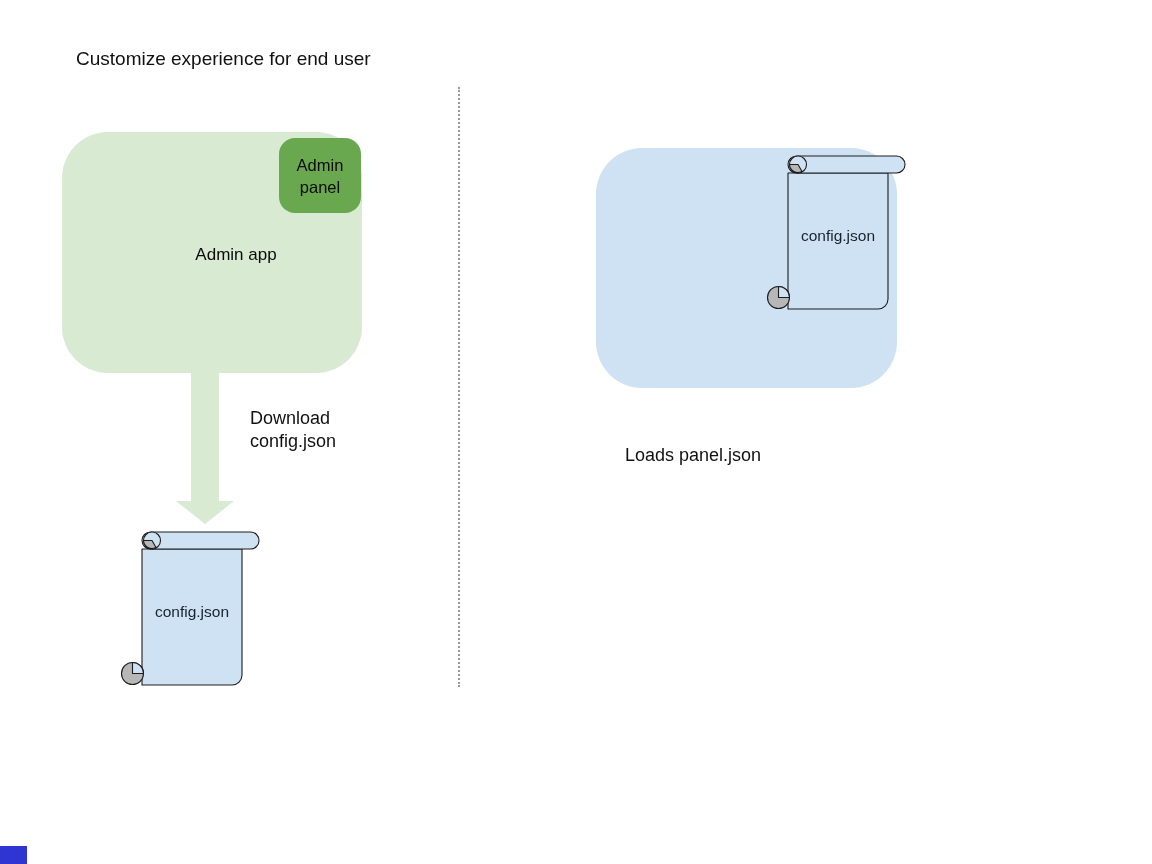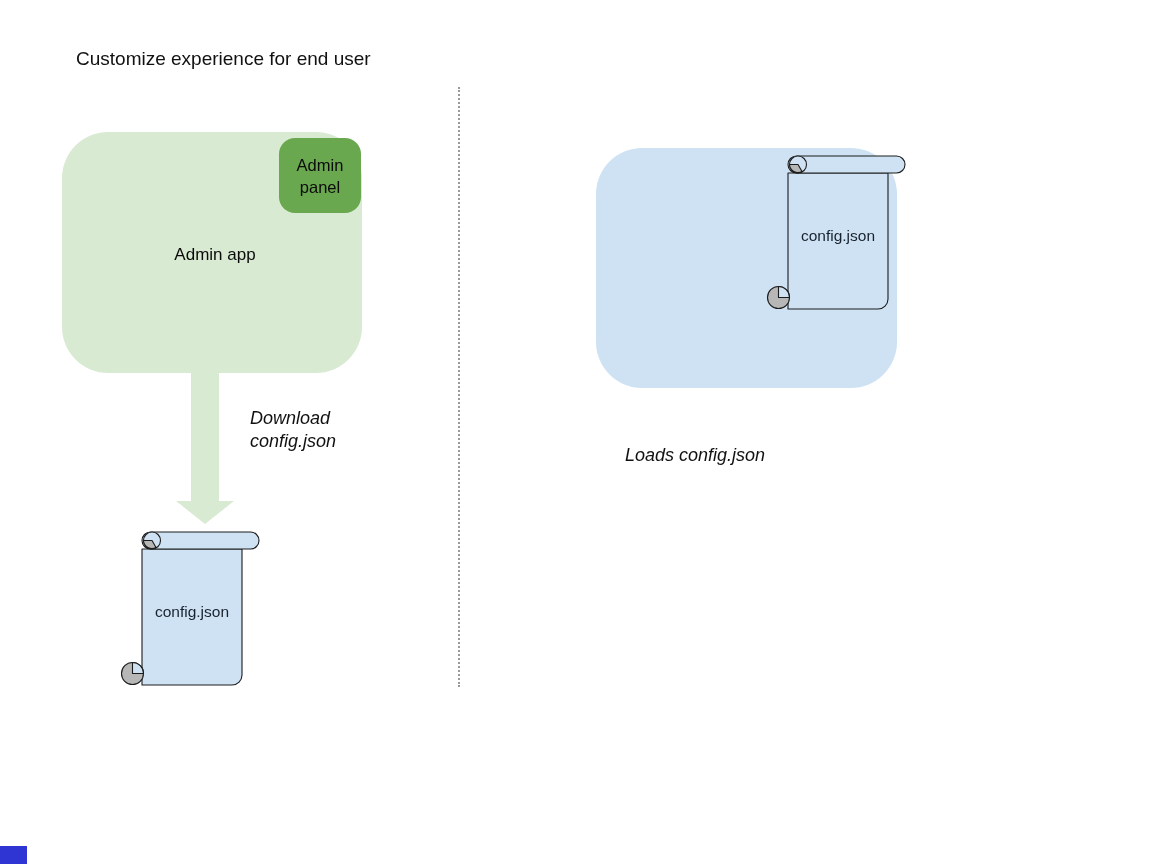--- a/index.html
+++ b/index.html
@@ -16,23 +16,23 @@
   .app-box{position:absolute;border-radius:46px;}
   .admin-app-box{left:62px;top:132px;width:300px;height:241px;background:#d9ead3;}
   .demo-app-box{left:596px;top:148px;width:301px;height:240px;background:#cfe2f3;}
   .admin-panel-box{
     position:absolute;left:279px;top:138px;width:82px;height:75px;
     background:#6aa84f;border-radius:16px;
     display:flex;align-items:center;justify-content:flex-end;text-align:center;
     font-size:16.5px;line-height:22px;color:#0b0b0b;
   }
   .app-label{position:absolute;text-align:center;font-size:17px;line-height:20px;color:#0b0b0b;}
-  .admin-app-label{left:51px;top:245px;width:328px;}
+  .admin-app-label{left:72px;top:245px;width:328px;}
   .demo-app-label{left:596px;top:261px;width:206px;}
-  .caption{position:absolute;font-size:18px;line-height:22.5px;color:#111111;white-space:pre-line;font-style:italic;}
+  .caption{position:absolute;font-size:18px;line-height:22.5px;color:#111111;white-space:pre-line;}
   .download-caption{left:250px;top:407px;}
   .loads-caption{left:625px;top:444px;}
   .file-label{position:absolute;text-align:center;font-size:15.5px;color:#18222e;}
   .left-file-label{left:142px;top:603px;width:100px;}
   .right-file-label{left:788px;top:227px;width:100px;}
   svg.scroll{position:absolute;overflow:visible;}
   svg.scroll .ln{stroke:#1c1c1c;stroke-width:1.1;stroke-linejoin:round;}
   svg.arrow{position:absolute;left:170px;top:373px;}
   .blue-square{position:absolute;left:0;top:846px;width:27px;height:18px;background:#2e35d2;}
 </style>
@@ -72,17 +72,17 @@
   <svg class="scroll" style="left:764px;top:152px;" width="146" height="162">
     <path class="ln" d="M24,21 L124,21 L124,147 A10,10 0 0 1 114,157 L24,157 Z" fill="#cfe2f3"></path>
     <rect class="ln" x="24" y="4" width="117" height="17" rx="8.5" fill="#cfe2f3"></rect>
     <circle class="ln" cx="34" cy="12.5" r="8.5" fill="#cfe2f3"></circle>
     <path class="ln" d="M34,12.5 L25.5,12.5 A8.5,8.5 0 0 0 38,19.5 Z" fill="#b7b7b7"></path>
     <circle class="ln" cx="14.5" cy="145.5" r="11" fill="#b7b7b7"></circle>
     <path class="ln" d="M14.5,145.5 L14.5,134.5 A11,11 0 0 1 25.5,145.5 Z" fill="#cfe2f3"></path>
   </svg>
   <div class="file-label right-file-label">config.json</div>
 
-  <div class="caption loads-caption">Loads config.json</div>
+  <div class="caption loads-caption">Loads panel.json</div>
 
   <div class="blue-square"></div>
 
 </div>
 
 </body></html>

